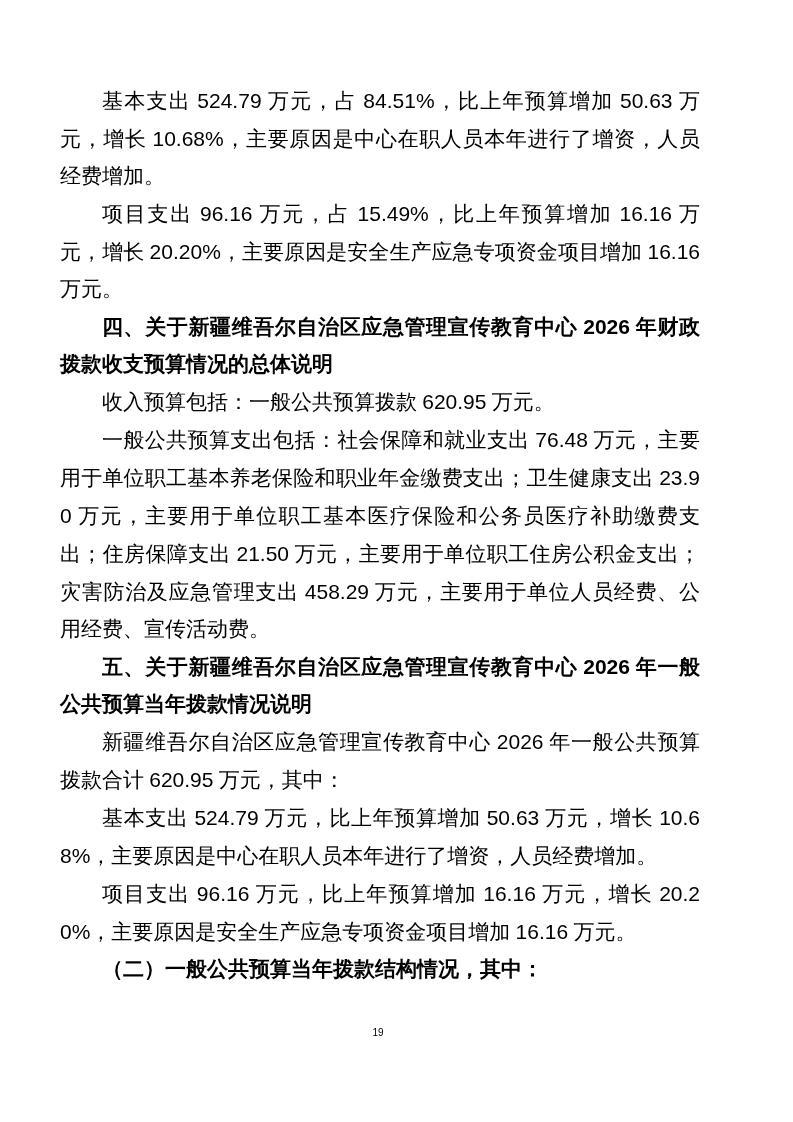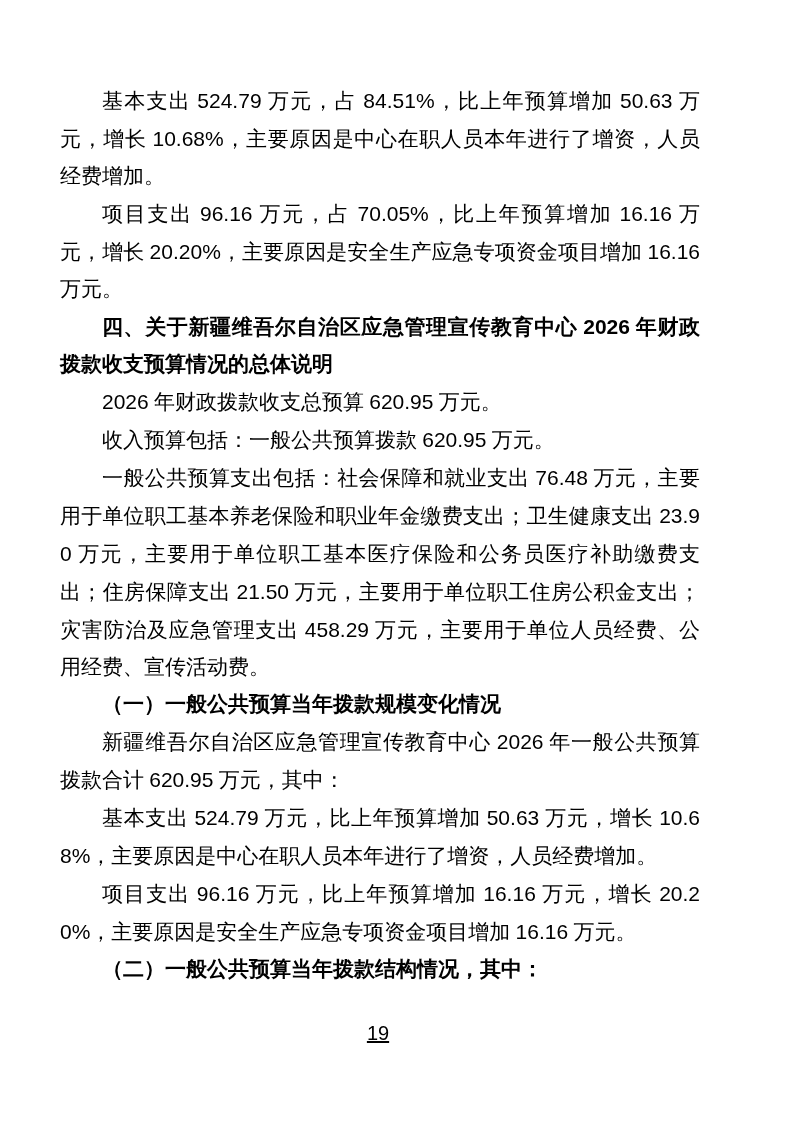--- a/index.html
+++ b/index.html
@@ -33,38 +33,36 @@
   .latin {
     font-family: "Liberation Sans", "DejaVu Sans", sans-serif;
     letter-spacing: 0;
   }
   .page-number {
     position: absolute;
     top: 1024px;
     left: 0;
     right: 0;
     text-align: center;
-    font-size: 20px;
+    font-size: 10px;
     line-height: 18px;
     text-indent: 0;
     font-family: "Liberation Serif", "DejaVu Serif", serif;
-    text-decoration: underline;
   }
 </style>
 </head>
 <body>
 
 <div class="page">
   <div class="doc">
     <p class="body wrap-latin">基本支出 <span class="latin">524.79</span> 万元，占 <span class="latin">84.51%</span>，比上年预算增加 <span class="latin">50.63</span> 万元，增长 <span class="latin">10.68%</span>，主要原因是中心在职人员本年进行了增资，人员经费增加。</p>
-    <p class="body wrap-latin">项目支出 <span class="latin">96.16</span> 万元，占 <span class="latin">70.05%</span>，比上年预算增加 <span class="latin">16.16</span> 万元，增长 <span class="latin">20.20%</span>，主要原因是安全生产应急专项资金项目增加 <span class="latin">16.16</span> 万元。</p>
+    <p class="body wrap-latin">项目支出 <span class="latin">96.16</span> 万元，占 <span class="latin">15.49%</span>，比上年预算增加 <span class="latin">16.16</span> 万元，增长 <span class="latin">20.20%</span>，主要原因是安全生产应急专项资金项目增加 <span class="latin">16.16</span> 万元。</p>
     <p class="heading wrap-latin">四、关于新疆维吾尔自治区应急管理宣传教育中心 <span class="latin">2026</span> 年财政拨款收支预算情况的总体说明</p>
-    <p class="body wrap-latin"><span class="latin">2026</span> 年财政拨款收支总预算 <span class="latin">620.95</span> 万元。</p>
     <p class="body wrap-latin">收入预算包括：一般公共预算拨款 <span class="latin">620.95</span> 万元。</p>
     <p class="body wrap-latin">一般公共预算支出包括：社会保障和就业支出 <span class="latin">76.48</span> 万元，主要用于单位职工基本养老保险和职业年金缴费支出；卫生健康支出 <span class="latin">23.90</span> 万元，主要用于单位职工基本医疗保险和公务员医疗补助缴费支出；住房保障支出 <span class="latin">21.50</span> 万元，主要用于单位职工住房公积金支出；灾害防治及应急管理支出 <span class="latin">458.29</span> 万元，主要用于单位人员经费、公用经费、宣传活动费。</p>
-    <p class="subheading wrap-latin">（一）一般公共预算当年拨款规模变化情况</p>
+    <p class="heading wrap-latin">五、关于新疆维吾尔自治区应急管理宣传教育中心 <span class="latin">2026</span> 年一般公共预算当年拨款情况说明</p>
     <p class="body wrap-latin">新疆维吾尔自治区应急管理宣传教育中心 <span class="latin">2026</span> 年一般公共预算拨款合计 <span class="latin">620.95</span> 万元，其中：</p>
     <p class="body wrap-latin">基本支出 <span class="latin">524.79</span> 万元，比上年预算增加 <span class="latin">50.63</span> 万元，增长 <span class="latin">10.68%</span>，主要原因是中心在职人员本年进行了增资，人员经费增加。</p>
     <p class="body wrap-latin">项目支出 <span class="latin">96.16</span> 万元，比上年预算增加 <span class="latin">16.16</span> 万元，增长 <span class="latin">20.20%</span>，主要原因是安全生产应急专项资金项目增加 <span class="latin">16.16</span> 万元。</p>
     <p class="subheading wrap-latin">（二）一般公共预算当年拨款结构情况，其中：</p>
   </div>
   <div class="page-number wrap-latin"><span class="latin">19</span></div>
 </div>
 
 </body></html>

